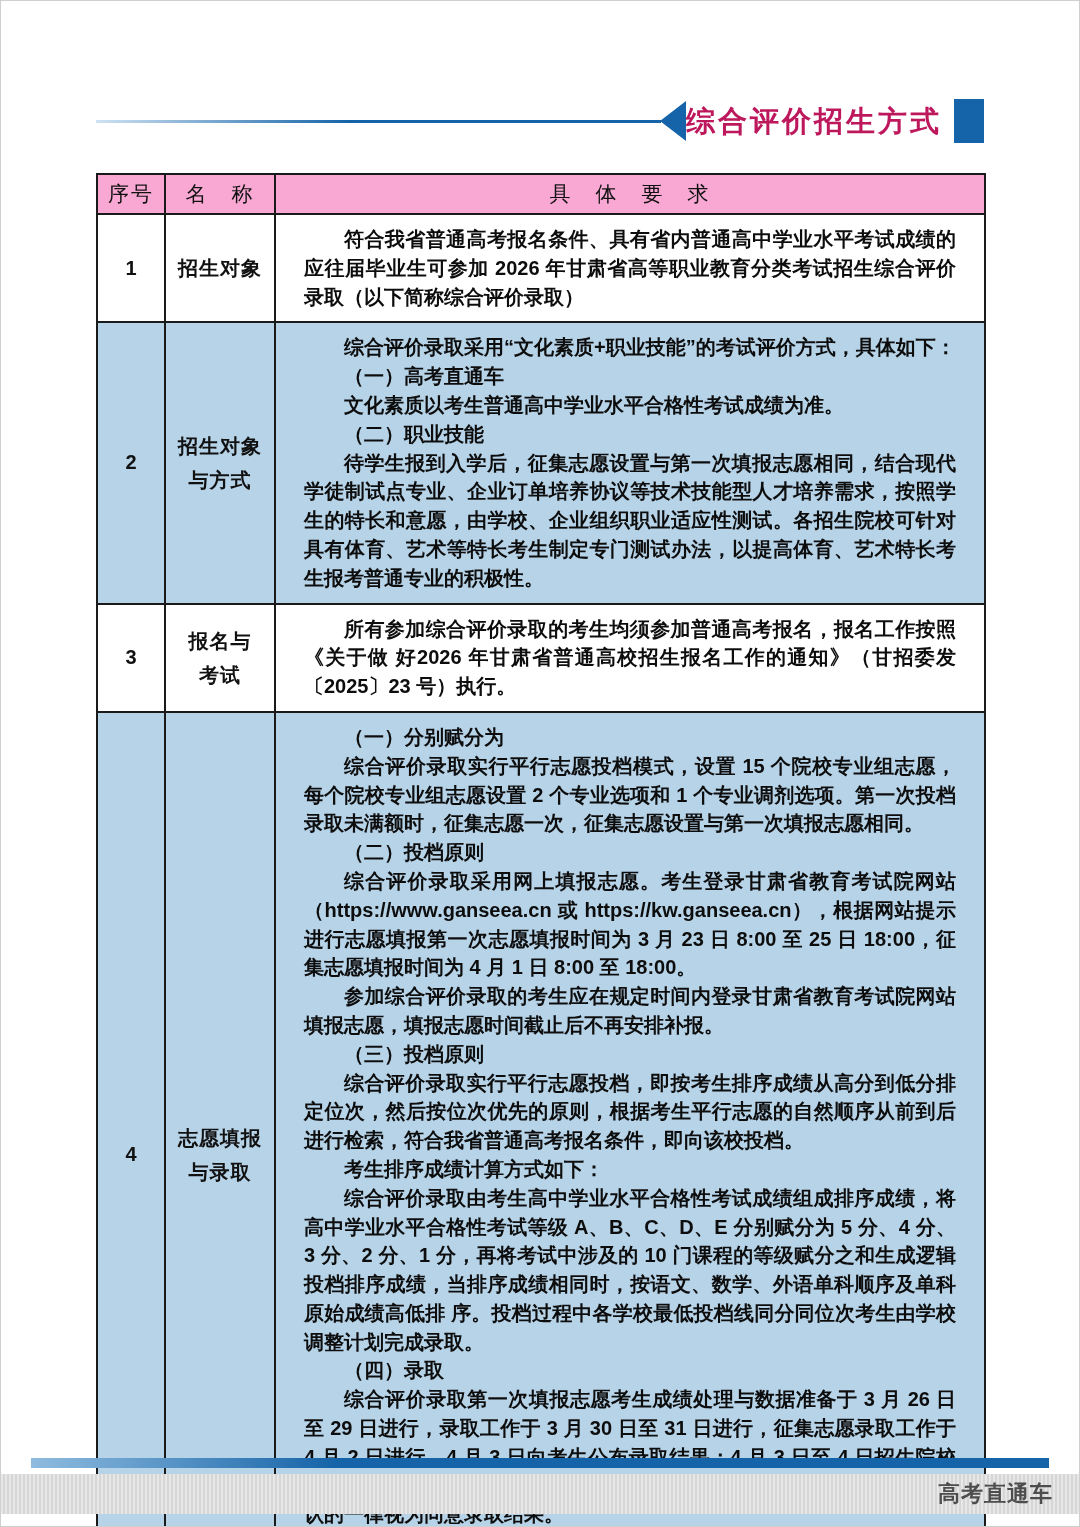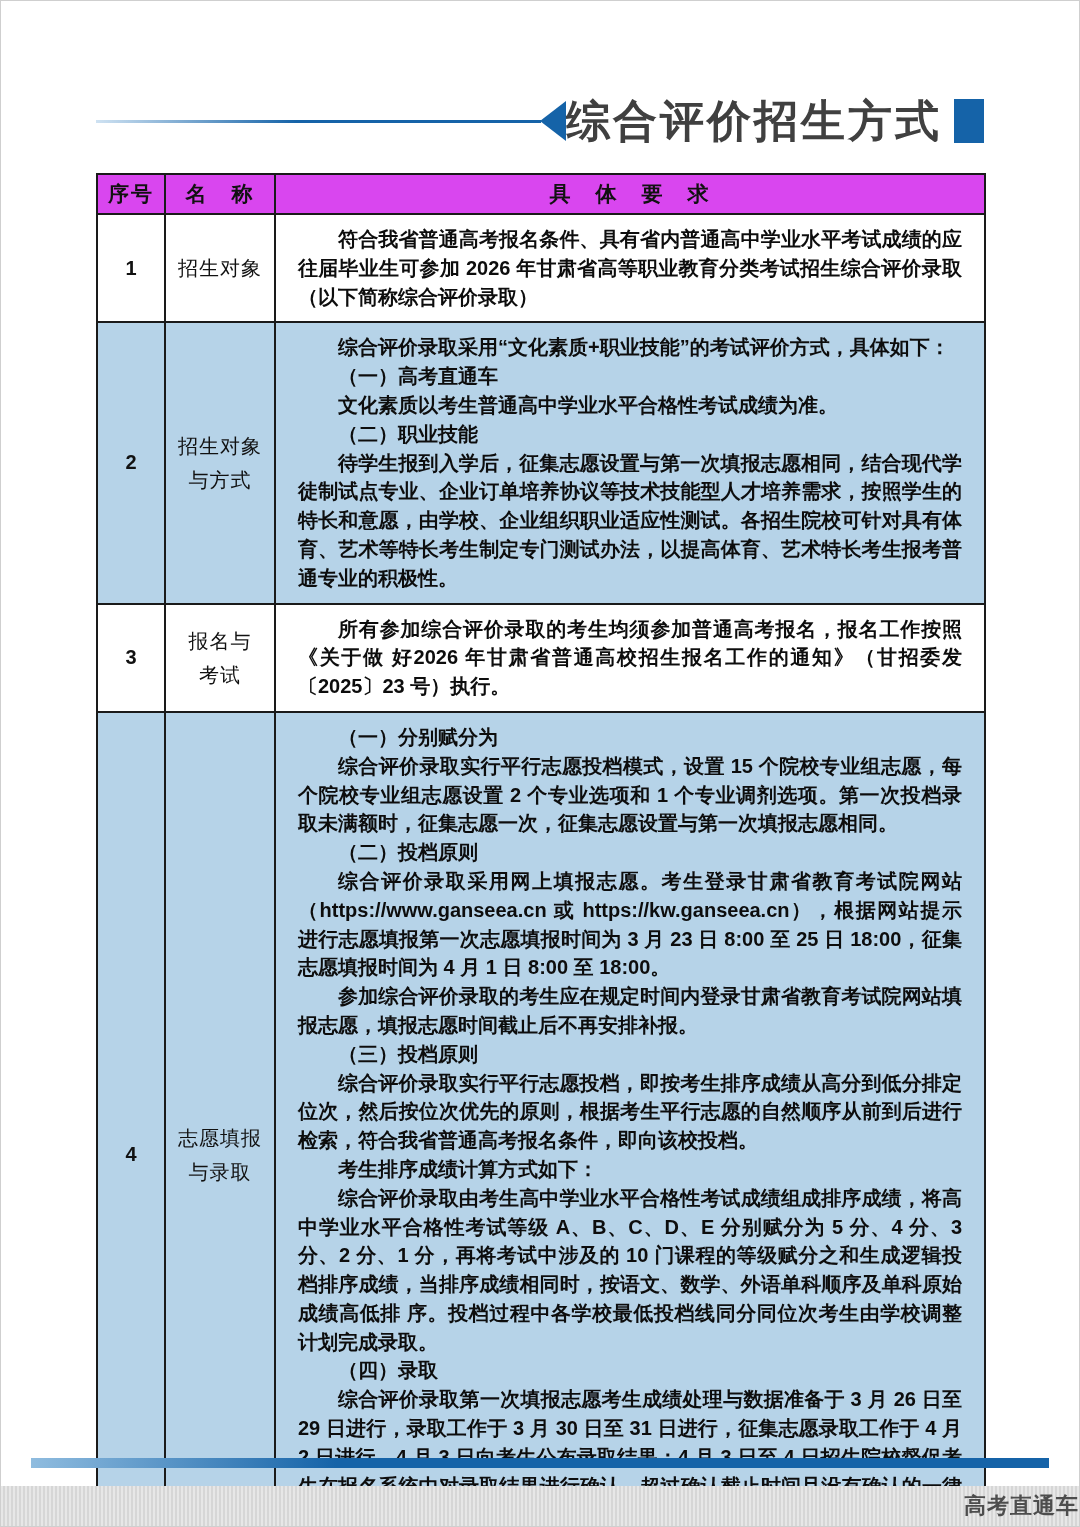--- a/index.html
+++ b/index.html
@@ -28,23 +28,23 @@
     background: linear-gradient(90deg, #cfe2f2 0%, #1563A8 45%, #1563A8 100%);
   }
   .title-arrow {
     width: 0; height: 0;
     border-top: 20px solid transparent;
     border-bottom: 20px solid transparent;
     border-right: 26px solid #1563A8;
     margin-left: -1px;
   }
   .title-text {
-    font-size: 44px;
+    font-size: 29px;
     font-weight: 700;
-    color: #404040;
+    color: #be185d;
     letter-spacing: 3px;
     margin-left: 0;
     white-space: nowrap;
     line-height: 56px;
   }
   .title-square {
     width: 30px;
     height: 44px;
     background: #1563A8;
     margin-left: 12px;
@@ -54,39 +54,39 @@
     width: 890px;
     margin: 0 95px;
     border-collapse: collapse;
     table-layout: fixed;
   }
   .req-table th, .req-table td {
     border: 2px solid #1a1a1a;
     vertical-align: middle;
   }
   .req-table thead th {
-    background: #d946ef;
+    background: #f9a8d4;
     font-size: 21px;
-    font-weight: 700;
+    font-weight: 400;
     height: 40px;
     text-align: center;
     letter-spacing: 2px;
   }
   .col-no { width: 68px; text-align: center; font-size: 20px; font-weight: 600; }
   .col-name {
     width: 110px;
     text-align: center;
     font-size: 20px;
-    font-weight: 400;
+    font-weight: 700;
     line-height: 1.7;
     white-space: pre-line;
     letter-spacing: 1px;
   }
   .col-content {
-    padding: 10px 22px;
+    padding: 10px 28px;
     vertical-align: top;
   }
   .col-content p {
     font-size: 20px;
     font-weight: 600;
     line-height: 1.44;
     text-indent: 2em;
     color: #0d0d0d;
     text-align: justify;
   }
@@ -96,27 +96,28 @@
   .bottom-bar {
     position: absolute;
     left: 30px;
     right: 30px;
     bottom: 58px;
     height: 10px;
     background: linear-gradient(90deg, #8FBCDF 0%, #1563A8 30%, #1563A8 100%);
   }
   .footer-strip {
     position: absolute;
-    left: 0; right: 0; bottom: 0;
+    left: 0; right: 0; bottom: 12px;
     height: 40px;
     background: #DADADA;
     background-image: repeating-linear-gradient(90deg, rgba(255,255,255,0.35) 0 2px, rgba(0,0,0,0.02) 2px 4px);
     display: flex;
     align-items: center;
     justify-content: flex-end;
+    padding-right: 26px;
   }
   .footer-text {
     font-size: 22px;
     font-weight: 700;
     color: #4D4D4D;
     letter-spacing: 1px;
   }
 </style>
 </head>
 <body>

